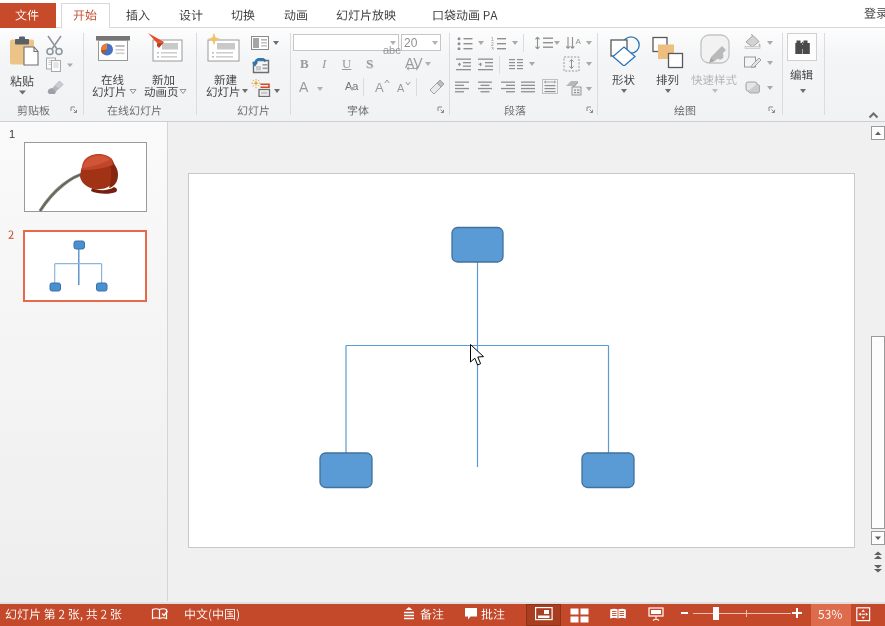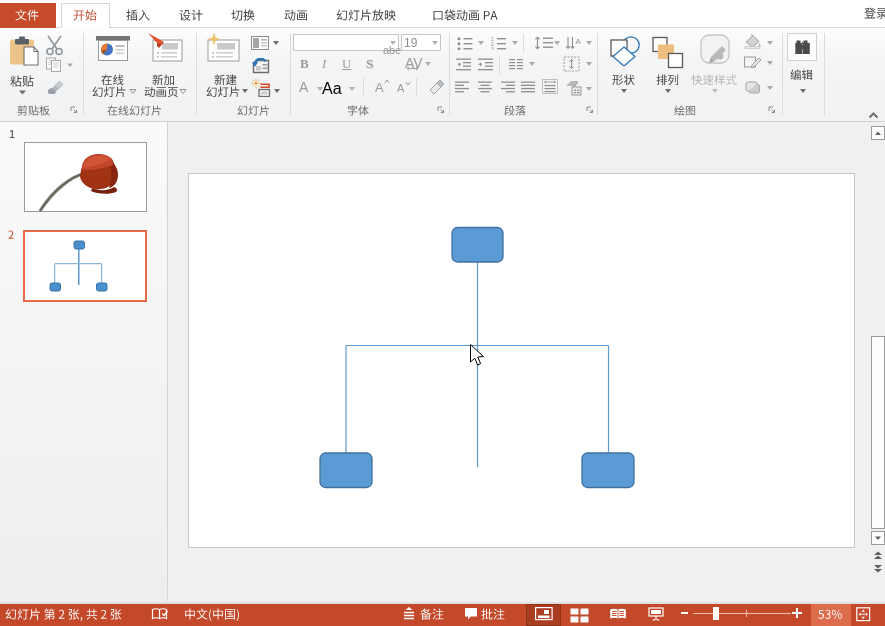--- a/index.html
+++ b/index.html
@@ -194,41 +194,41 @@
 <rect x="11" y="13.7" width="6.5" height="2.6" fill="#c9c9c9"></rect>
 </svg>
 <svg class="abs" style="left:273px;top:88px;" width="8" height="6" viewBox="0 0 8 6">
     <path d="M1 1h6L4 5z" fill="#6d6d6d"></path>
   </svg>
 <div class="abs" style="left:293px;top:34px;width:106px;height:17px;background:#fff;border:1px solid #c6c6c6"></div>
 <svg class="abs" style="left:389px;top:40px;" width="8" height="6" viewBox="0 0 8 6">
     <path d="M1 1h6L4 5z" fill="#b0b0b0"></path>
   </svg>
 <div class="abs" style="left:401px;top:34px;width:40px;height:17px;background:#fff;border:1px solid #c6c6c6"></div>
-<div class="abs" style="left:404px;top:36px;font-size:12px;color:#8f8f8f">19</div>
+<div class="abs" style="left:404px;top:36px;font-size:12px;color:#8f8f8f">20</div>
 <svg class="abs" style="left:431px;top:40px;" width="8" height="6" viewBox="0 0 8 6">
     <path d="M1 1h6L4 5z" fill="#b0b0b0"></path>
   </svg>
 <div class="abs" style="left:300px;top:56px;font-size:13px;font-weight:bold;color:#9b9b9b;font-family:'Liberation Serif',serif">B</div>
 <div class="abs" style="left:322px;top:56px;font-size:13px;font-style:italic;color:#9b9b9b;font-family:'Liberation Serif',serif">I</div>
 <div class="abs" style="left:342px;top:56px;font-size:13px;text-decoration:underline;color:#9b9b9b;font-family:'Liberation Serif',serif">U</div>
 <div class="abs" style="left:366px;top:56px;font-size:13px;font-weight:bold;color:#9b9b9b;font-family:'Liberation Serif',serif;text-shadow:1px 1px 0 #d4d4d4">S</div>
 <div class="abs" style="left:383px;top:44px;font-size:11px;text-decoration:line-through;color:#9b9b9b">abc</div>
 <div class="abs" style="left:405px;top:55px;font-size:14px;color:#9b9b9b">AV</div>
 <svg class="abs" style="left:406px;top:66px;" width="13" height="5" viewBox="0 0 13 5">
     <path d="M1 2.5h11M1 2.5l2-1.7M1 2.5l2 1.7M12 2.5l-2-1.7M12 2.5l-2 1.7" stroke="#9b9b9b" fill="none" stroke-width="0.9"></path>
   </svg>
 <svg class="abs" style="left:424px;top:61px;" width="8" height="6" viewBox="0 0 8 6">
     <path d="M1 1h6L4 5z" fill="#b0b0b0"></path>
   </svg>
 <div class="abs" style="left:299px;top:79px;font-size:14px;color:#9b9b9b">A</div>
 <svg class="abs" style="left:316px;top:86px;" width="8" height="6" viewBox="0 0 8 6">
     <path d="M1 1h6L4 5z" fill="#b0b0b0"></path>
   </svg>
-<div class="abs" style="left:322px;top:80px;font-size:16px;color:#000000">Aa</div>
+<div class="abs" style="left:345px;top:80px;font-size:11px;color:#737373">Aa</div>
 <svg class="abs" style="left:348px;top:86px;" width="8" height="6" viewBox="0 0 8 6">
     <path d="M1 1h6L4 5z" fill="#b0b0b0"></path>
   </svg>
 <div class="abs" style="left:363px;top:78px;width:1px;height:18px;background:#dcdcde"></div>
 <div class="abs" style="left:375px;top:80px;font-size:13px;color:#9b9b9b">A</div>
 <svg class="abs" style="left:384px;top:79px;" width="6" height="5" viewBox="0 0 6 5">
     <path d="M0.8 4 L3 1 L5.2 4" stroke="#9b9b9b" fill="none"></path>
   </svg>
 <div class="abs" style="left:397px;top:82px;font-size:11px;color:#9b9b9b">A</div>
 <svg class="abs" style="left:405px;top:81px;" width="6" height="5" viewBox="0 0 6 5">

